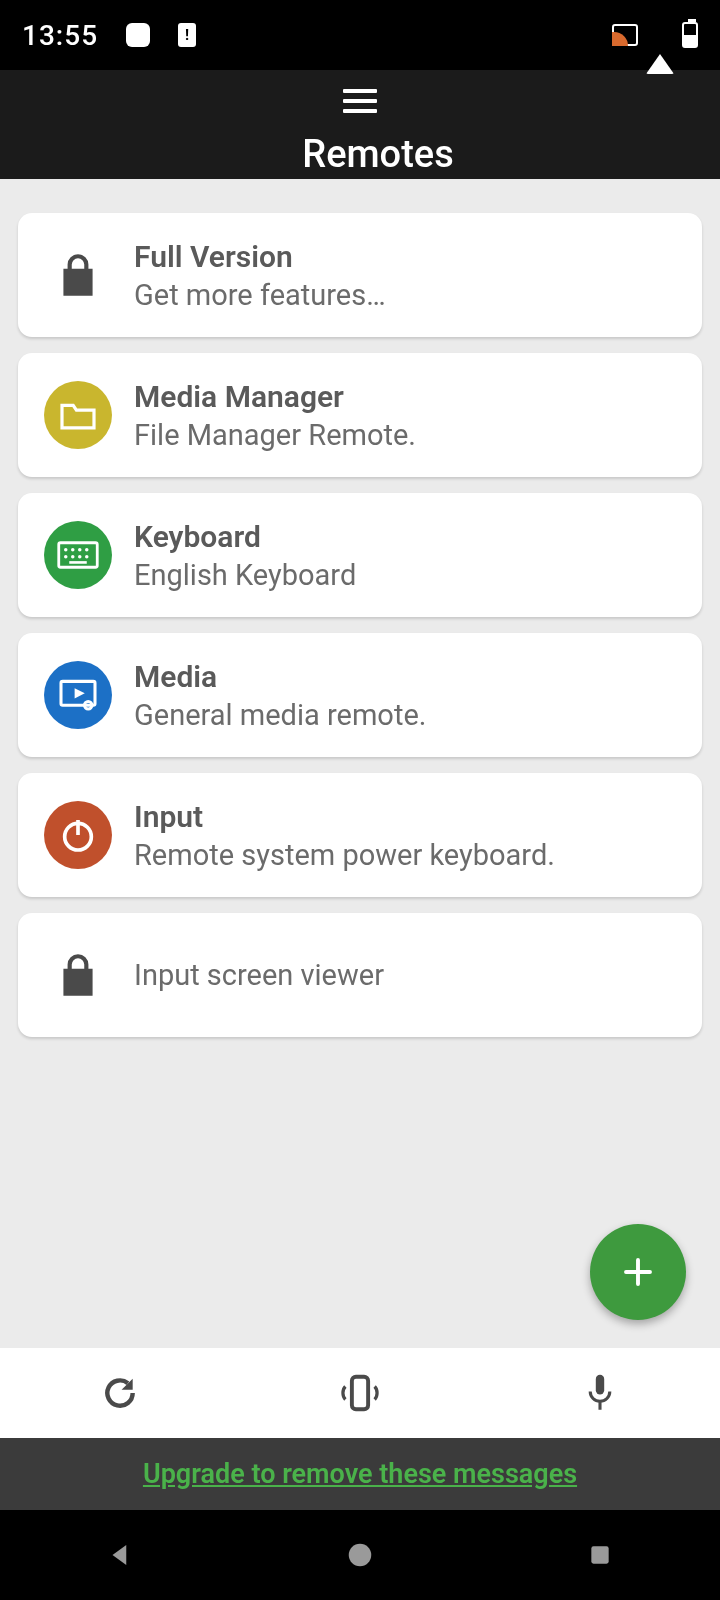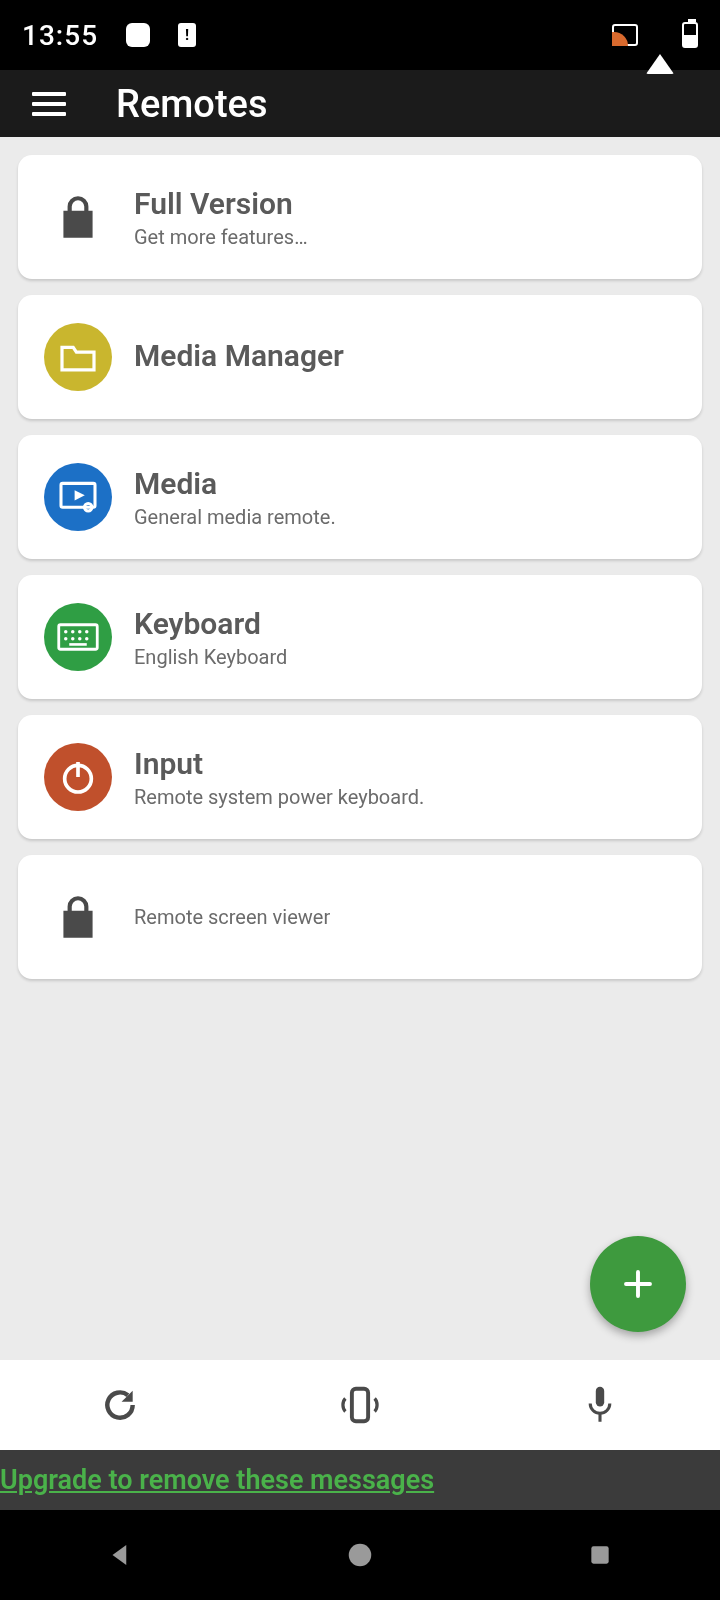--- a/index.html
+++ b/index.html
@@ -15,51 +15,51 @@
   .sq2 { width: 18px; height: 24px; background: #fff; border-radius: 3px; display:flex; align-items:center; justify-content:center; color:#000; font-size:15px; font-weight:bold;}
   .cast-ic { width:26px; height:22px; border:2.5px solid #fff; border-radius:3px; position:relative; display:inline-block;}
   .cast-ic::after { content:""; position:absolute; bottom:-2px; left:-2px; width:16px; height:14px; background:#d96a2e; border-top-right-radius:14px; }
   .wifi-ic { width:0; height:0; border-left:14px solid transparent; border-right:14px solid transparent; border-top:20px solid #fff; border-radius:2px; transform: scaleY(1);}
   .wifi-wrap { transform: rotate(180deg) translateY(-2px); }
   .batt-ic { width:16px; height:26px; border:2px solid #fff; border-radius:3px; position:relative; }
   .batt-ic::before { content:""; position:absolute; top:-5px; left:4px; width:8px; height:3px; background:#fff; }
   .batt-ic::after { content:""; position:absolute; bottom:0; left:0; right:0; height:50%; background:#fff;}
 
   
-  .appbar { height: 67px; background: #1b1b1b; color: #fff; display: flex; align-items: center; padding: 0 18px; }
+  .appbar { height: 109px; background: #1b1b1b; color: #fff; display: flex; align-items: center; padding: 0 18px; flex-direction: column; }
   .menu-btn { width: 62px; height: 62px; display:flex; align-items:center; justify-content:center; }
   .menu-ic { width: 34px; height: 24px; display:flex; flex-direction:column; justify-content:space-between; }
   .menu-ic span { display:block; height:4px; background:#fff; border-radius:1px;}
   .app-title { font-size: 38px; font-weight: 500; margin-left: 36px; }
 
   
   .content { flex: 1; background: #ebebeb; padding: 18px 18px 0 18px; overflow: hidden; position: relative; }
-  .card { background: #fff; border-radius: 14px; box-shadow: 0 2px 3px rgba(0,0,0,0.15); display: flex; align-items: center; padding: 20px 22px; margin-bottom: 16px; min-height: 124px; }
+  .card { background: #fff; border-radius: 14px; box-shadow: 0 2px 3px rgba(0,0,0,0.15); display: flex; align-items: center; padding: 20px 22px; margin-bottom: 16px; min-height: 124px; margin-top: 16px; }
   .ic-wrap { width: 76px; display:flex; align-items:center; justify-content:center; flex-shrink:0; }
   .ic-circle { width: 68px; height: 68px; border-radius: 50%; display:flex; align-items:center; justify-content:center; }
   .txt { margin-left: 18px; }
   .card-title { font-size: 30px; font-weight: 600; color: #5a5a5a; margin-bottom: 4px; }
-  .card-sub { font-size: 20px; color: #6b6b6b; font-weight: 400; }
+  .card-sub { font-size: 29px; color: #6b6b6b; font-weight: 400; }
 
   .c-dark { background:#4a4a4a; }
   .c-yellow { background:#c9b62e; }
   .c-green { background:#2f9e44; }
   .c-blue { background:#1c70c6; }
   .c-red { background:#c0502c; }
 
   
   .fab { position:absolute; right:34px; bottom:28px; width:96px; height:96px; border-radius:50%; background:#3e9a3e; box-shadow:0 4px 8px rgba(0,0,0,.3); display:flex; align-items:center; justify-content:center; }
   .fab svg { width:36px; height:36px; }
 
   
   .bottombar { height: 90px; background:#fff; display:flex; align-items:center; justify-content:space-around; }
   .bottombar .bb { width:80px; height:60px; display:flex; align-items:center; justify-content:center; }
 
   
-  .adbar { height: 60px; background:#3b3b3b; display:flex; align-items:center; }
+  .adbar { height: 72px; background:#3b3b3b; display:flex; align-items:center; justify-content:center; }
   .adbar a { color:#4ab24a; font-size:27px; font-weight:600; text-decoration:underline; }
 
   
   .navbar { height: 90px; background:#000; display:flex; align-items:center; justify-content:space-around; }
   .nav-ic { width:40px; height:40px; display:flex; align-items:center; justify-content:center; }
 
   svg { display:block; }
 </style>
 </head>
 <body>
@@ -110,36 +110,21 @@
     <div class="card">
       <div class="ic-wrap">
         <div class="ic-circle c-yellow">
           <svg width="40" height="32" viewBox="0 0 24 20">
               <path fill="none" stroke="#fff" stroke-width="2" d="M2 4h7l2 3h11v11H2z"></path>
             </svg>
         </div>
       </div>
       <div class="txt">
         <div class="card-title">Media Manager</div>
-      </div>
-    </div>
-
-    <div class="card">
-      <div class="ic-wrap">
-        <div class="ic-circle c-blue">
-          <svg width="42" height="34" viewBox="0 0 24 20">
-              <rect x="2" y="2" width="20" height="14" rx="1" fill="none" stroke="#fff" stroke-width="1.8"></rect>
-              <path fill="#fff" d="M10 6l6 3-6 3z"></path>
-              <circle cx="18" cy="16" r="2.2" fill="none" stroke="#fff" stroke-width="1.8"></circle>
-            </svg>
-        </div>
-      </div>
-      <div class="txt">
-        <div class="card-title">Media</div>
-        <div class="card-sub">General media remote.</div>
+        <div class="card-sub">File Manager Remote.</div>
       </div>
     </div>
 
     <div class="card">
       <div class="ic-wrap">
         <div class="ic-circle c-green">
           <svg width="42" height="30" viewBox="0 0 24 16">
               <rect x="1" y="1" width="22" height="14" rx="1" fill="none" stroke="#fff" stroke-width="1.6"></rect>
               <g fill="#fff">
                 <circle cx="5" cy="5" r="1"></circle>
@@ -156,20 +141,36 @@
         </div>
       </div>
       <div class="txt">
         <div class="card-title">Keyboard</div>
         <div class="card-sub">English Keyboard</div>
       </div>
     </div>
 
     <div class="card">
       <div class="ic-wrap">
+        <div class="ic-circle c-blue">
+          <svg width="42" height="34" viewBox="0 0 24 20">
+              <rect x="2" y="2" width="20" height="14" rx="1" fill="none" stroke="#fff" stroke-width="1.8"></rect>
+              <path fill="#fff" d="M10 6l6 3-6 3z"></path>
+              <circle cx="18" cy="16" r="2.2" fill="none" stroke="#fff" stroke-width="1.8"></circle>
+            </svg>
+        </div>
+      </div>
+      <div class="txt">
+        <div class="card-title">Media</div>
+        <div class="card-sub">General media remote.</div>
+      </div>
+    </div>
+
+    <div class="card">
+      <div class="ic-wrap">
         <div class="ic-circle c-red">
           <svg width="40" height="40" viewBox="0 0 24 24">
               <circle cx="12" cy="13" r="8" fill="none" stroke="#fff" stroke-width="2.2"></circle>
               <line x1="12" y1="3" x2="12" y2="12" stroke="#fff" stroke-width="2.2"></line>
             </svg>
         </div>
       </div>
       <div class="txt">
         <div class="card-title">Input</div>
         <div class="card-sub">Remote system power keyboard.</div>
@@ -178,21 +179,21 @@
 
     <div class="card">
       <div class="ic-wrap">
         <span>
           <svg width="50" height="54" viewBox="0 0 24 24">
               <path fill="#4a4a4a" d="M17 9V7a5 5 0 0 0-10 0v2H5v13h14V9h-2zm-8-2a3 3 0 1 1 6 0v2H9V7z"></path>
             </svg>
         </span>
       </div>
       <div class="txt">
-        <div class="card-sub">Remote screen viewer</div>
+        <div class="card-sub">Input screen viewer</div>
       </div>
     </div>
 
     <div class="fab">
       <span>
         <svg viewBox="0 0 24 24" width="36" height="36">
             <path stroke="#fff" stroke-width="2.6" stroke-linecap="round" d="M12 4v16M4 12h16"></path>
           </svg>
       </span>
     </div>

